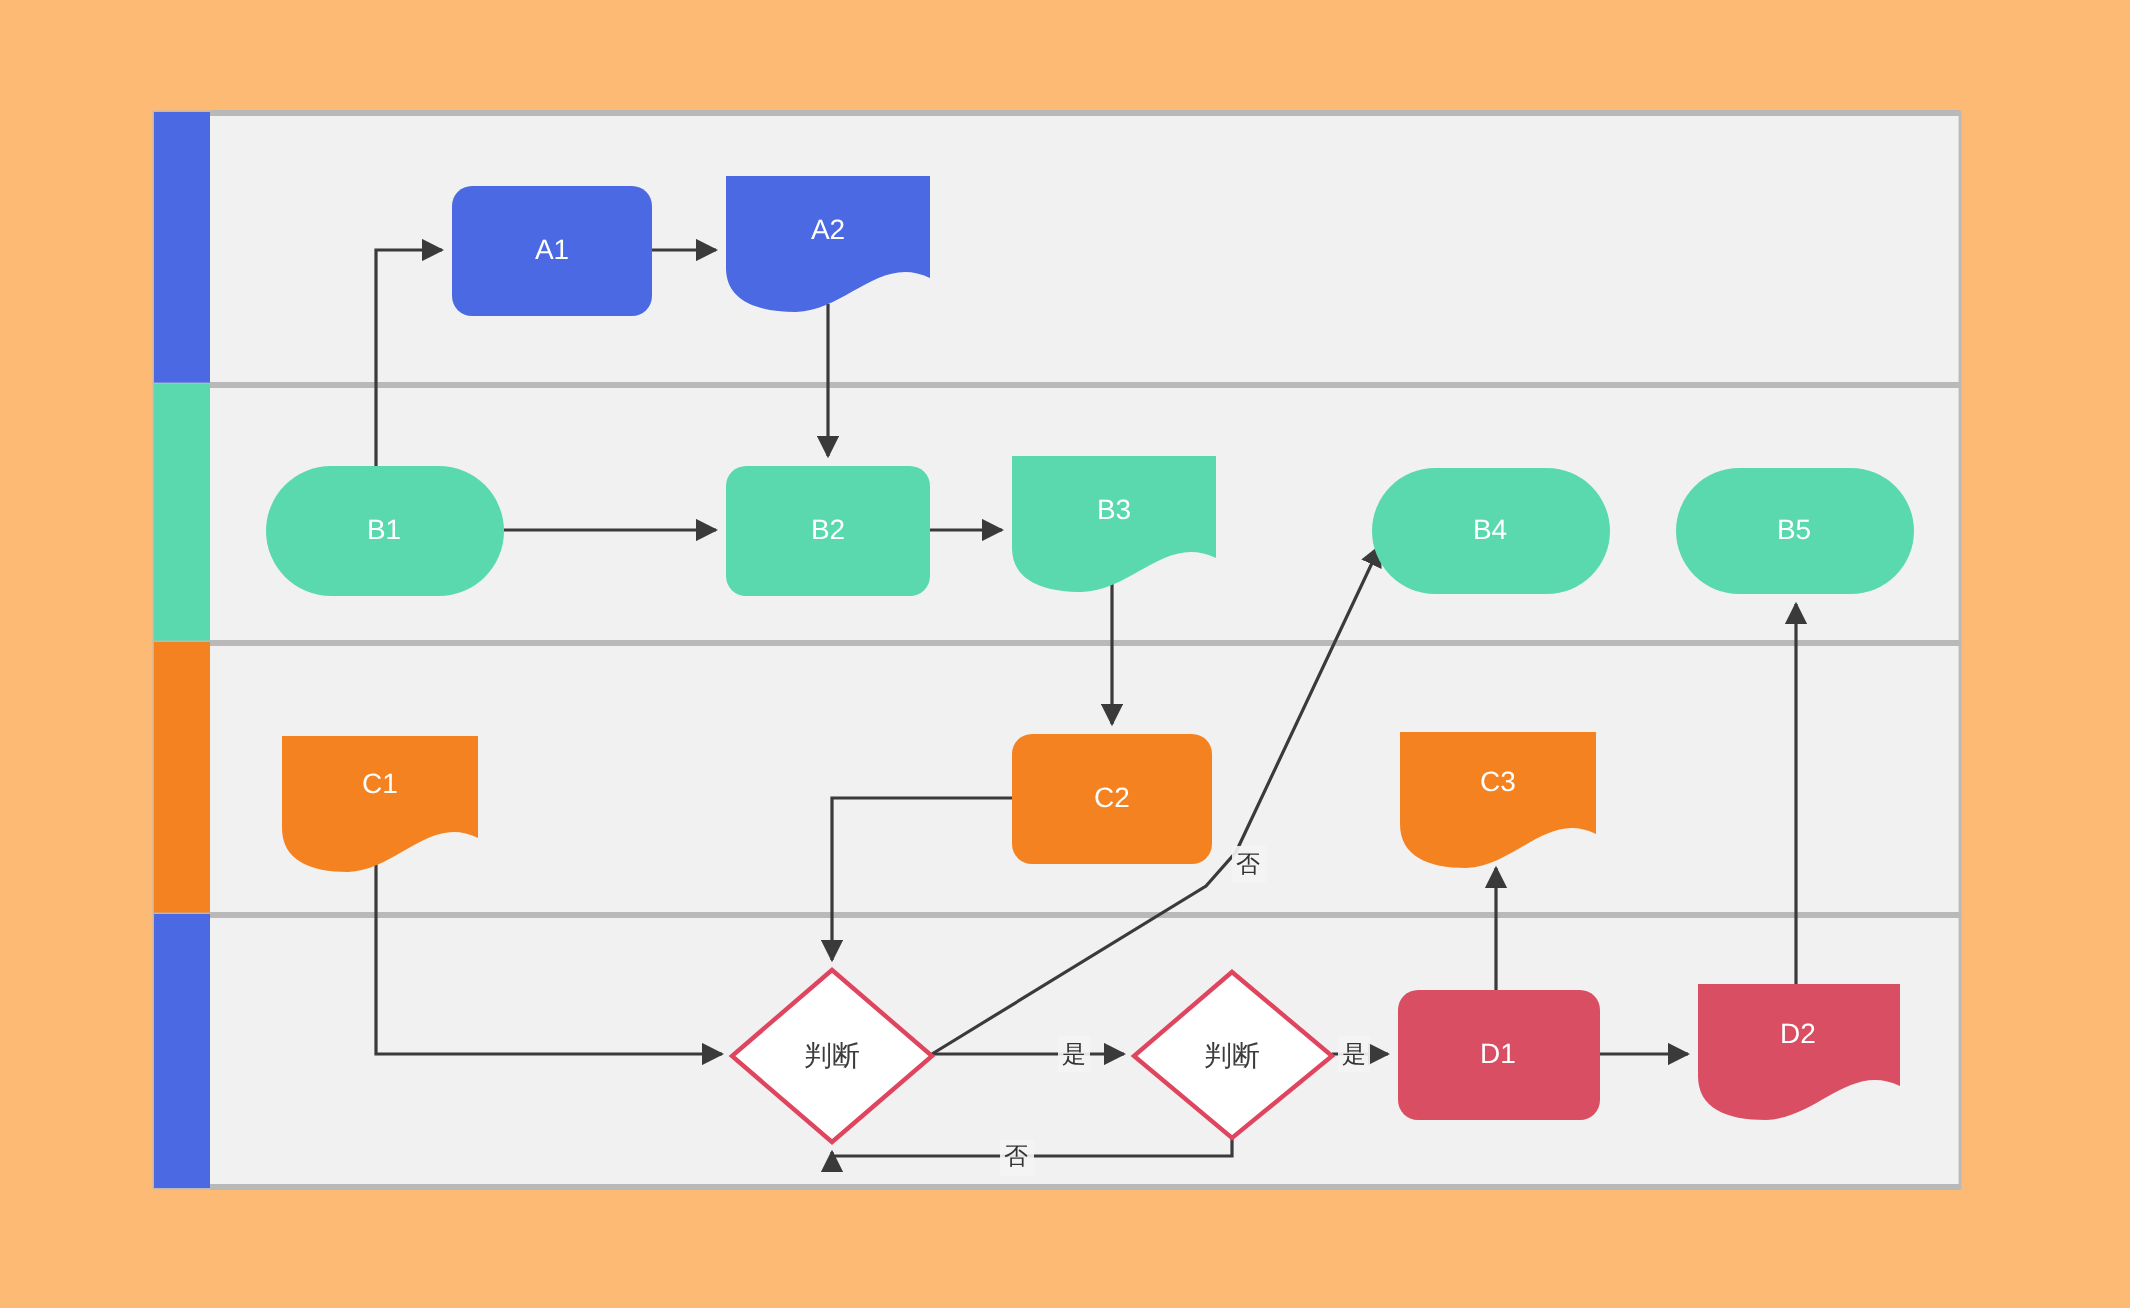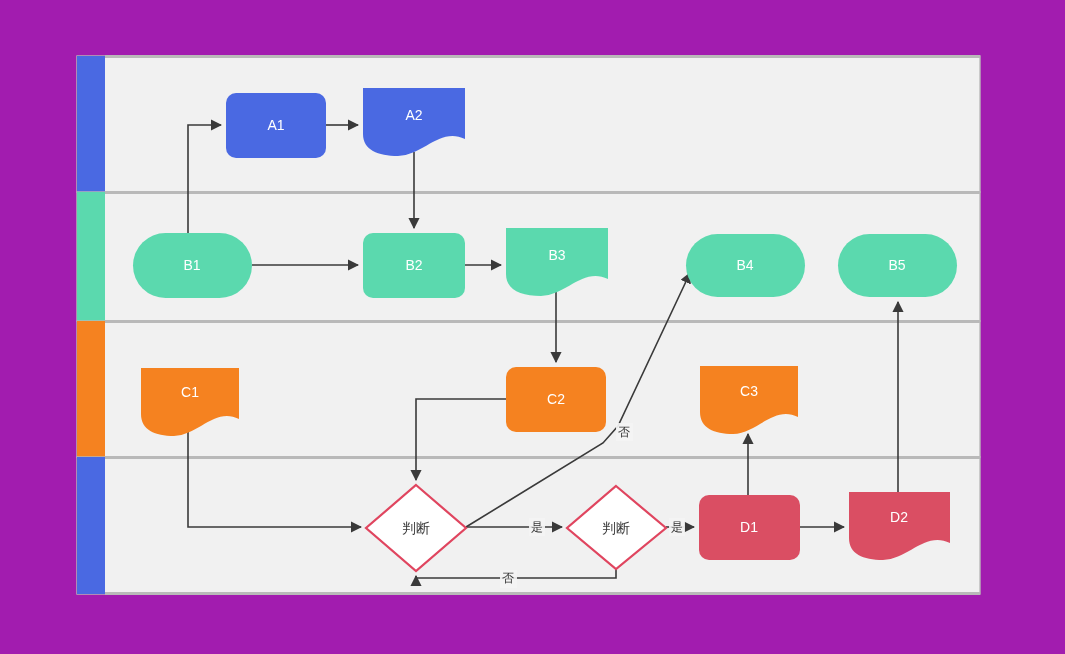--- a/index.html
+++ b/index.html
@@ -5,21 +5,21 @@
   html, body {
     margin: 0;
     padding: 0;
     background: #f4f4f4;
     font-family: "Liberation Sans", "DejaVu Sans", sans-serif;
   }
   #canvas-wrap {
     position: relative;
     width: 1065px;
     height: 654px;
-    background: #a21caf;
+    background: #fdba74;
     overflow: hidden;
   }
   svg#diagram {
     position: absolute;
     left: 0;
     top: 0;
     width: 1065px;
     height: 654px;
     display: block;
   }

